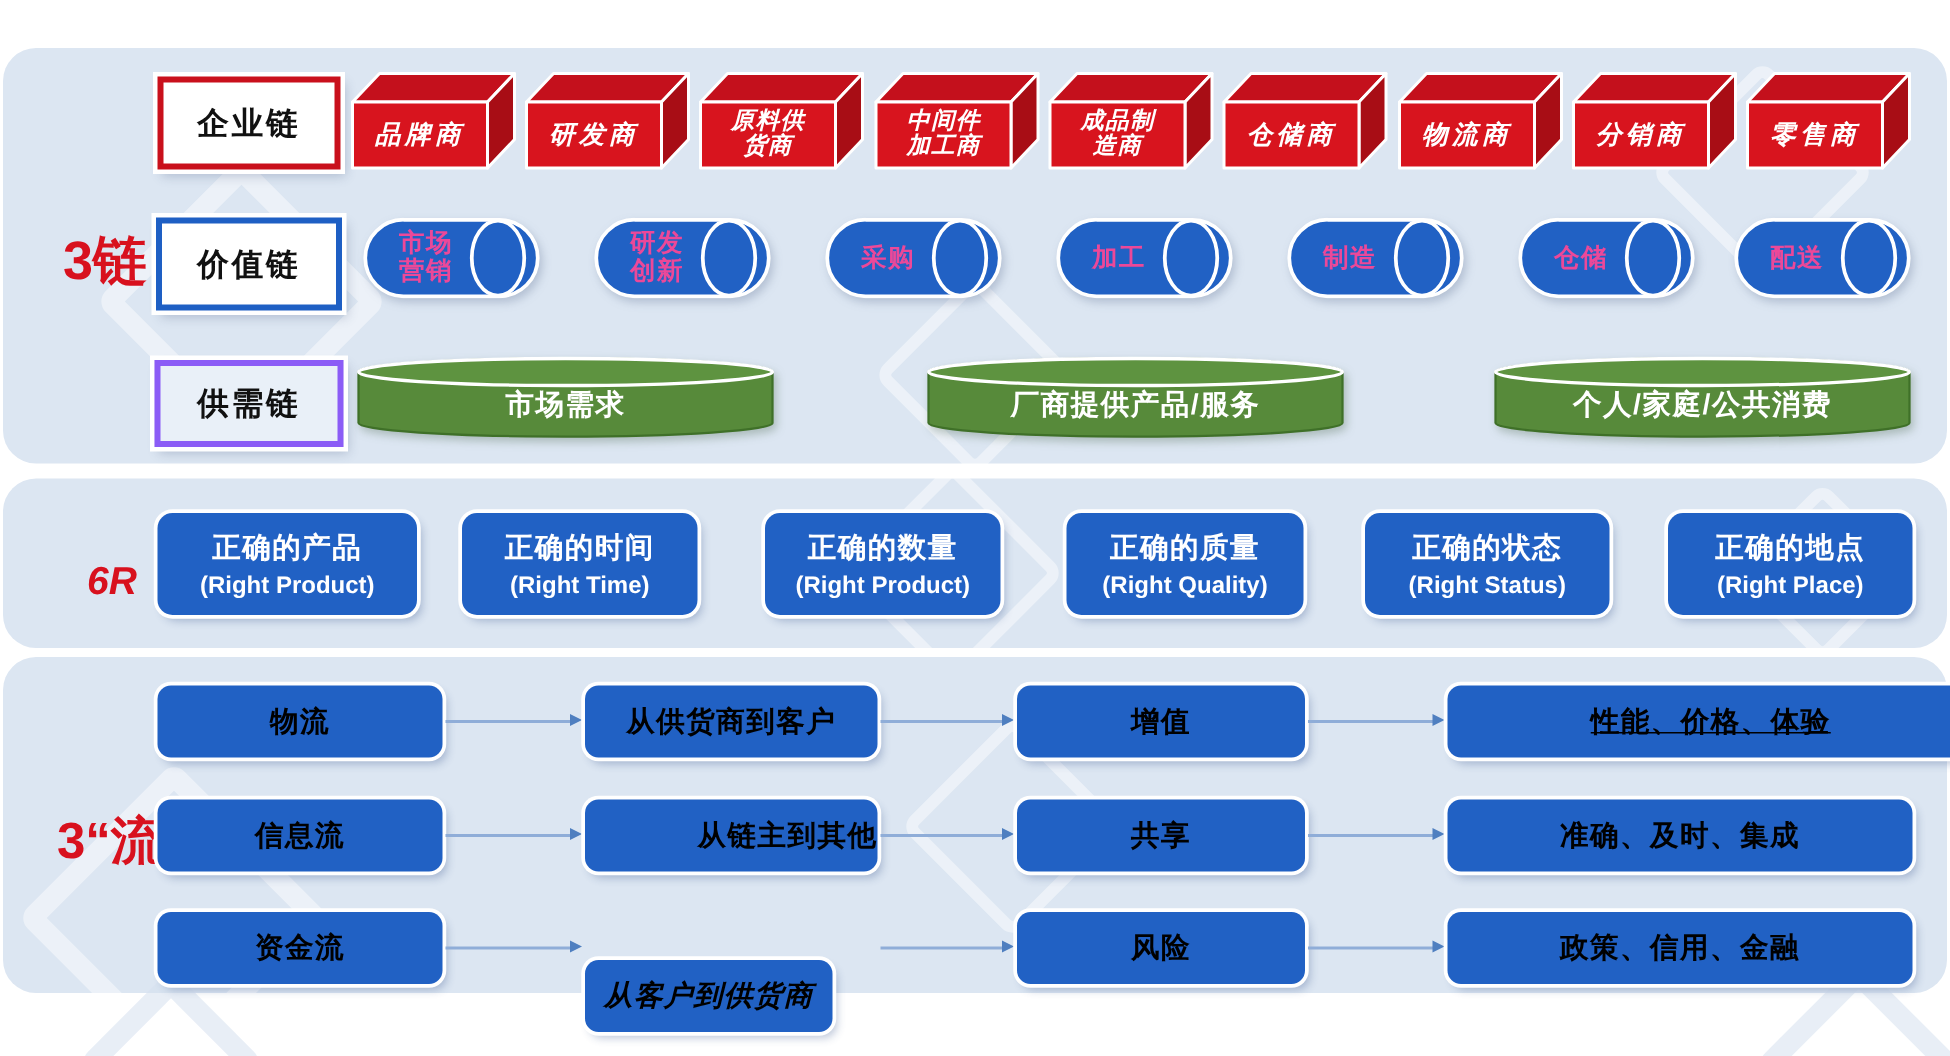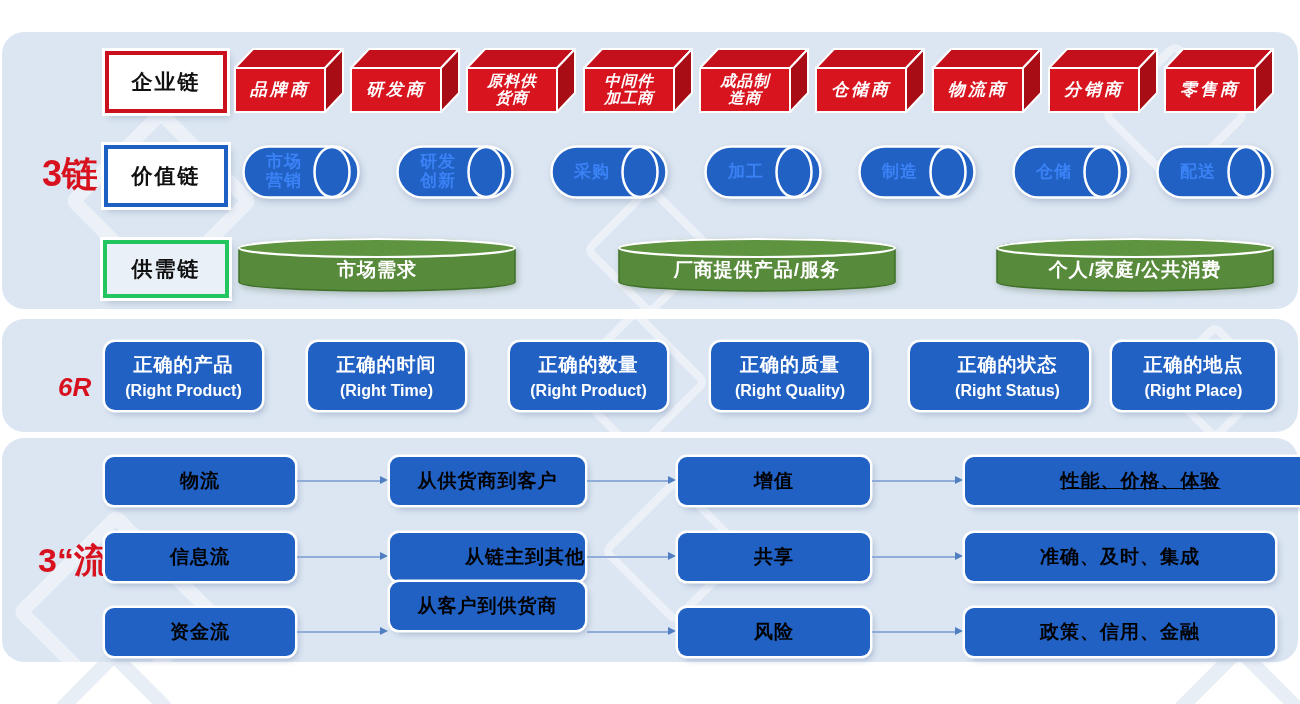--- a/index.html
+++ b/index.html
@@ -35,21 +35,21 @@
   }
   .rbox-label.two{font-size:15.5px;letter-spacing:1px;}
   
   .cyl{position:absolute;top:145px;width:118px;height:54px;filter:drop-shadow(2px 3px 3px rgba(60,80,120,.25));}
   .cyl svg{position:absolute;inset:0;width:118px;height:54px;}
   .cyl rect{fill:#2161c4;stroke:#fff;stroke-width:2.5;}
   .cyl ellipse{fill:none;stroke:#fff;stroke-width:2.5;}
   .cyl-label{
     position:absolute;left:5px;top:0;width:74px;height:54px;
     display:flex;align-items:center;justify-content:center;text-align:center;
-    color:#3b82f6;font-weight:bold;font-size:17px;white-space:pre-line;line-height:1.1;letter-spacing:1px;
+    color:#ec4899;font-weight:bold;font-size:17px;white-space:pre-line;line-height:1.1;letter-spacing:1px;
   }
   
   .drum{position:absolute;top:237px;width:280px;height:56px;filter:drop-shadow(2px 3px 3px rgba(60,90,60,.3));}
   .drum svg{position:absolute;inset:0;width:280px;height:56px;}
   .drum path{fill:#578a3a;stroke:#3f7028;stroke-width:1.5;}
   .drum ellipse{fill:#5e9340;stroke:#fff;stroke-width:2.2;}
   .drum-label{
     position:absolute;inset:0;padding-top:9px;box-sizing:border-box;
     display:flex;align-items:center;justify-content:center;text-align:center;
     color:#fff;font-weight:bold;font-size:19px;letter-spacing:1px;
@@ -214,21 +214,21 @@
     <span class="cyl-label">仓储</span>
   </div>
   <div class="cyl" style="left:1156px;">
     <svg viewBox="0 0 118 54">
         <rect x="1.5" y="1.5" width="115" height="51" rx="25.5"></rect>
         <ellipse cx="90" cy="27" rx="17.5" ry="25"></ellipse>
       </svg>
     <span class="cyl-label">配送</span>
   </div>
 
-  <div class="namebox" style="left:103px;top:240px;width:118px;height:50px;border:4px solid #22c55e;background:#e9f0f8;">供需链</div>
+  <div class="namebox" style="left:103px;top:240px;width:118px;height:50px;border:4px solid #8b5cf6;background:#e9f0f8;">供需链</div>
 
   <div class="drum" style="left:237px;">
     <svg viewBox="0 0 280 56">
         <path d="M2,11 A138,9 0 0 1 278,11 L278,45 A138,9 0 0 1 2,45 Z"></path>
         <ellipse cx="140" cy="11" rx="138" ry="9"></ellipse>
       </svg>
     <span class="drum-label">市场需求</span>
   </div>
   <div class="drum" style="left:617px;">
     <svg viewBox="0 0 280 56">
@@ -245,37 +245,37 @@
     <span class="drum-label">个人/家庭/公共消费</span>
   </div>
 
   <div class="panel" style="top:319px;height:113px;">
     <div class="wm inner" style="left:580px;top:10px;width:90px;height:90px;"></div>
     <div class="wm inner" style="left:1170px;top:20px;width:70px;height:70px;"></div>
   </div>
 
   <div class="seclabel" style="left:58px;top:372px;font-size:26px;font-style:italic;">6R</div>
 
-  <div class="rbox6" style="left:105px;width:157px;">
+  <div class="rbox6" style="left:105px;width:173px;">
     <span class="zh">正确的产品</span>
     <span class="en">(Right Product)</span>
   </div>
   <div class="rbox6" style="left:308px;width:157px;">
     <span class="zh">正确的时间</span>
     <span class="en">(Right Time)</span>
   </div>
   <div class="rbox6" style="left:510px;width:157px;">
     <span class="zh">正确的数量</span>
     <span class="en">(Right Product)</span>
   </div>
   <div class="rbox6" style="left:711px;width:158px;">
     <span class="zh">正确的质量</span>
     <span class="en">(Right Quality)</span>
   </div>
-  <div class="rbox6" style="left:910px;width:163px;padding-left:16px;">
+  <div class="rbox6" style="left:910px;width:163px;">
     <span class="zh">正确的状态</span>
     <span class="en">(Right Status)</span>
   </div>
   <div class="rbox6" style="left:1112px;width:163px;">
     <span class="zh">正确的地点</span>
     <span class="en">(Right Place)</span>
   </div>
 
   <div class="panel" style="top:438px;height:224px;">
     <div class="wm" style="left:40px;top:100px;width:120px;height:120px;"></div>
@@ -329,21 +329,21 @@
   <div class="fbox" style="left:965px;top:533px;width:310px;">
       <span>准确、及时、集成</span>
     </div>
 
   <div class="fbox" style="left:105px;top:608px;width:190px;">
       <span>资金流</span>
     </div>
   <div class="arrow" style="left:297px;top:631px;width:91px;">
       <span class="line"></span>
     </div>
-  <div class="fbox" style="left:390px;top:582px;width:195px;">
+  <div class="fbox" style="left:390px;top:640px;width:165px;font-style:italic;">
       <span>从客户到供货商</span>
     </div>
   <div class="arrow" style="left:587px;top:631px;width:89px;">
       <span class="line"></span>
     </div>
   <div class="fbox" style="left:678px;top:608px;width:192px;">
       <span>风险</span>
     </div>
   <div class="arrow" style="left:872px;top:631px;width:91px;">
       <span class="line"></span>

